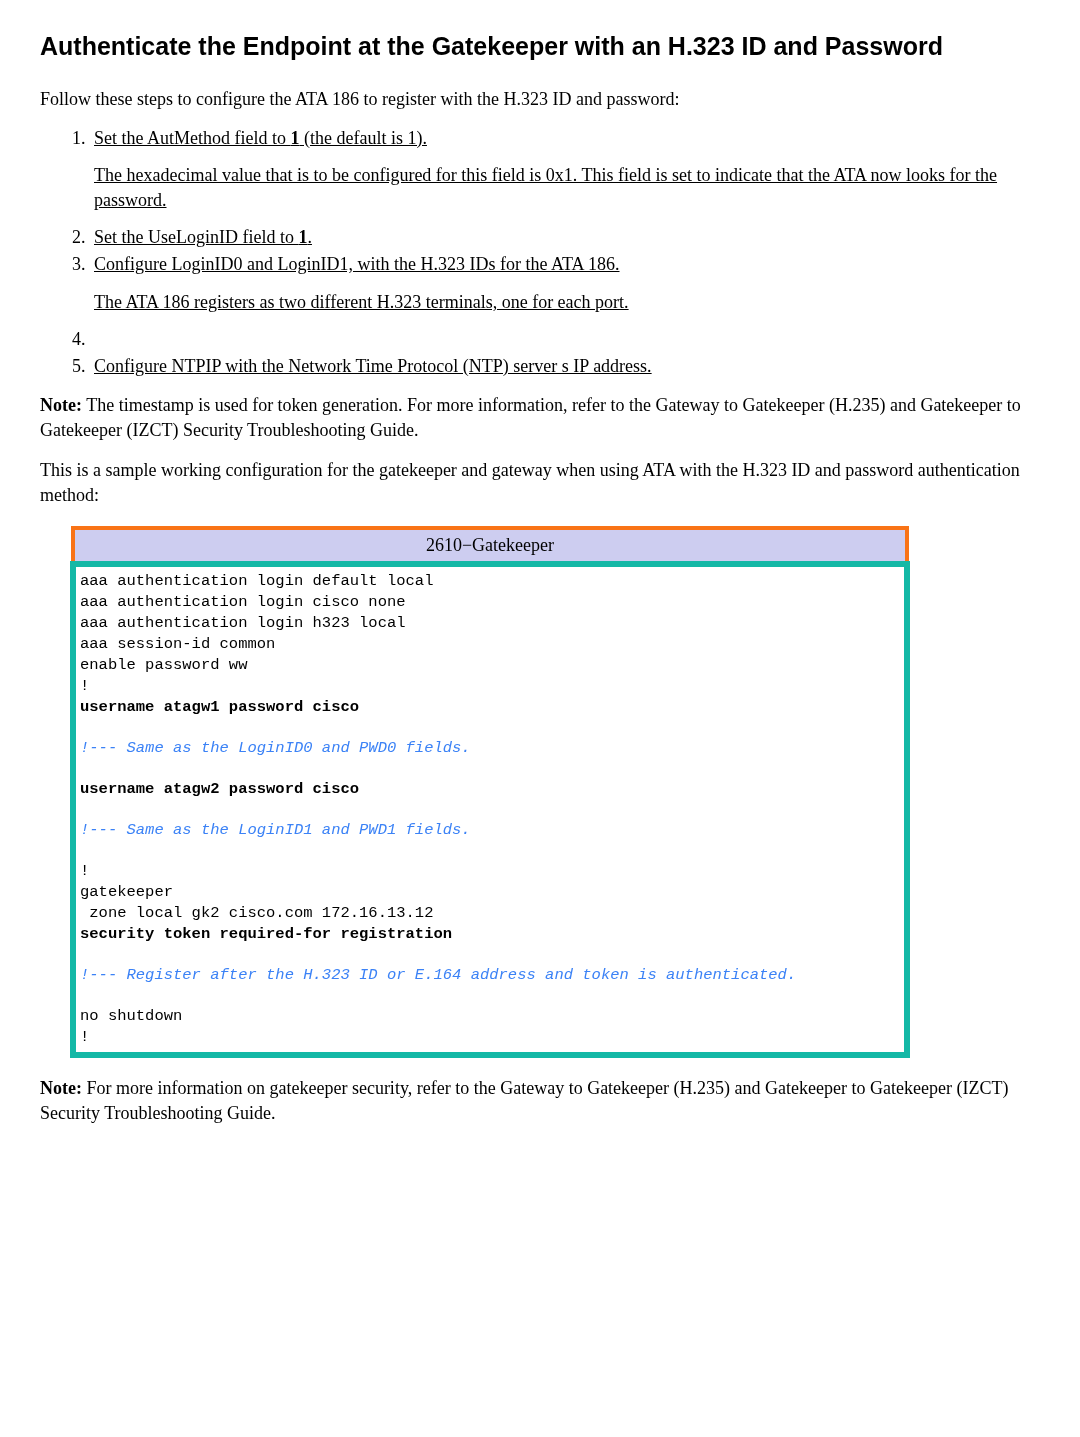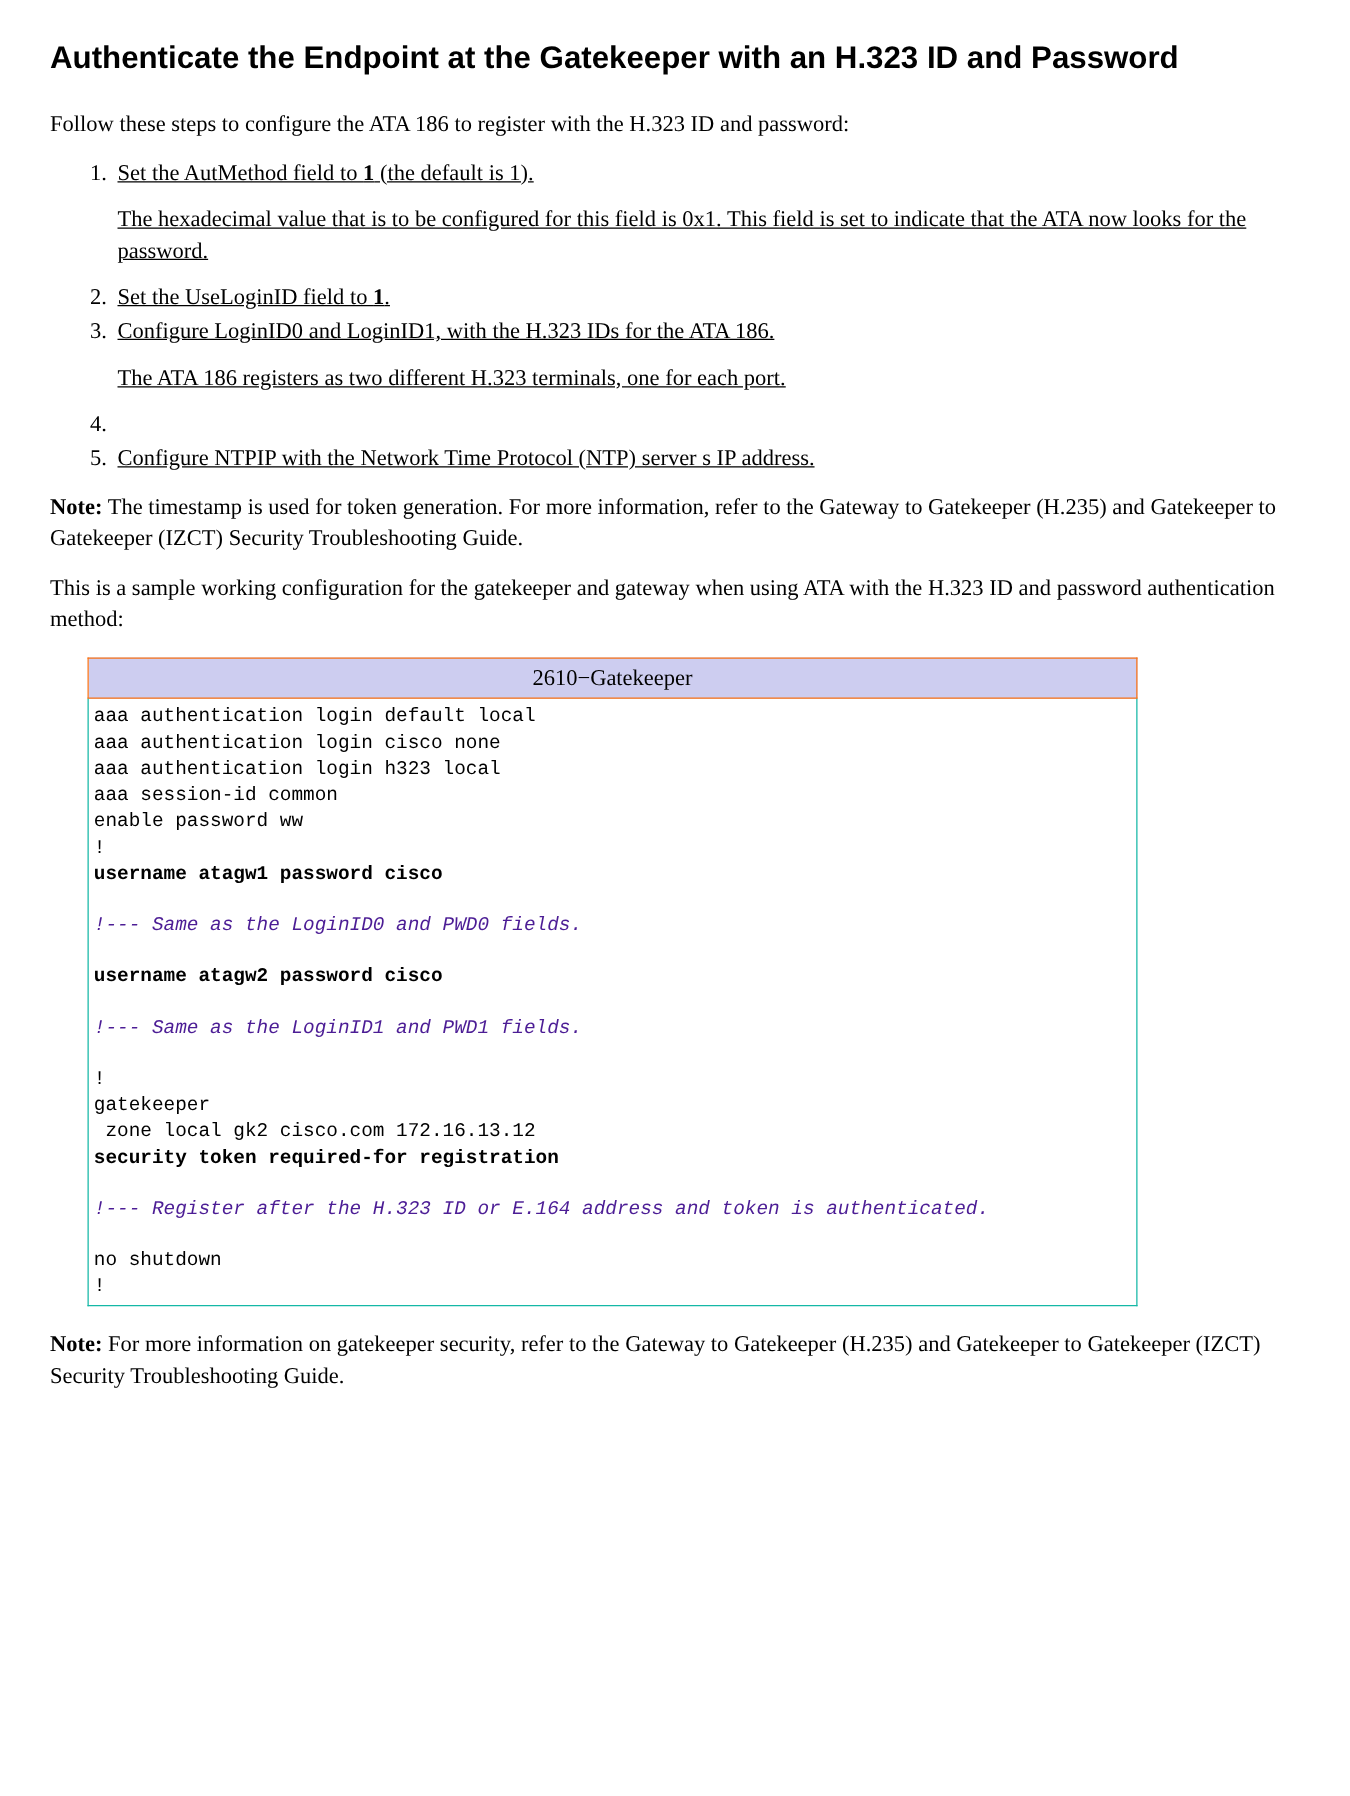--- a/index.html
+++ b/index.html
@@ -36,40 +36,40 @@
     .bold {
       font-weight: bold;
     }
     .config-table {
       border-collapse: collapse;
       width: 84%;
       margin: 18px 0 18px 30px;
     }
     .config-table th {
       background-color: #cdcdf0;
-      border: 1px solid #f97316;
+      border: 4px solid #f97316;
       padding: 3px 8px;
       font-weight: normal;
       text-align: center;
       font-family: Georgia, 'Times New Roman', serif;
       font-size: 18px;
     }
     .config-table td {
-      border: 1px solid #14b8a6;
+      border: 6px solid #14b8a6;
       padding: 4px;
       font-family: 'Courier New', monospace;
       font-size: 15.5px;
       line-height: 1.35;
       white-space: pre;
       vertical-align: top;
     }
     .code-lines { display: block; }
     .code-line { display: block; }
     .code-bold { font-weight: bold; }
-    .code-comment { color: #4c1d95; font-style: italic; }
+    .code-comment { color: #3b82f6; font-style: italic; }
     .blank-line { display: block; height: 1.3em; }
   </style>
 </head>
 <body>
 
 <h2>Authenticate the Endpoint at the Gatekeeper with an H.323 ID and Password</h2>
 
 <p>Follow these steps to configure the ATA 186 to register with the H.323 ID and password:</p>
 
 <ol>

